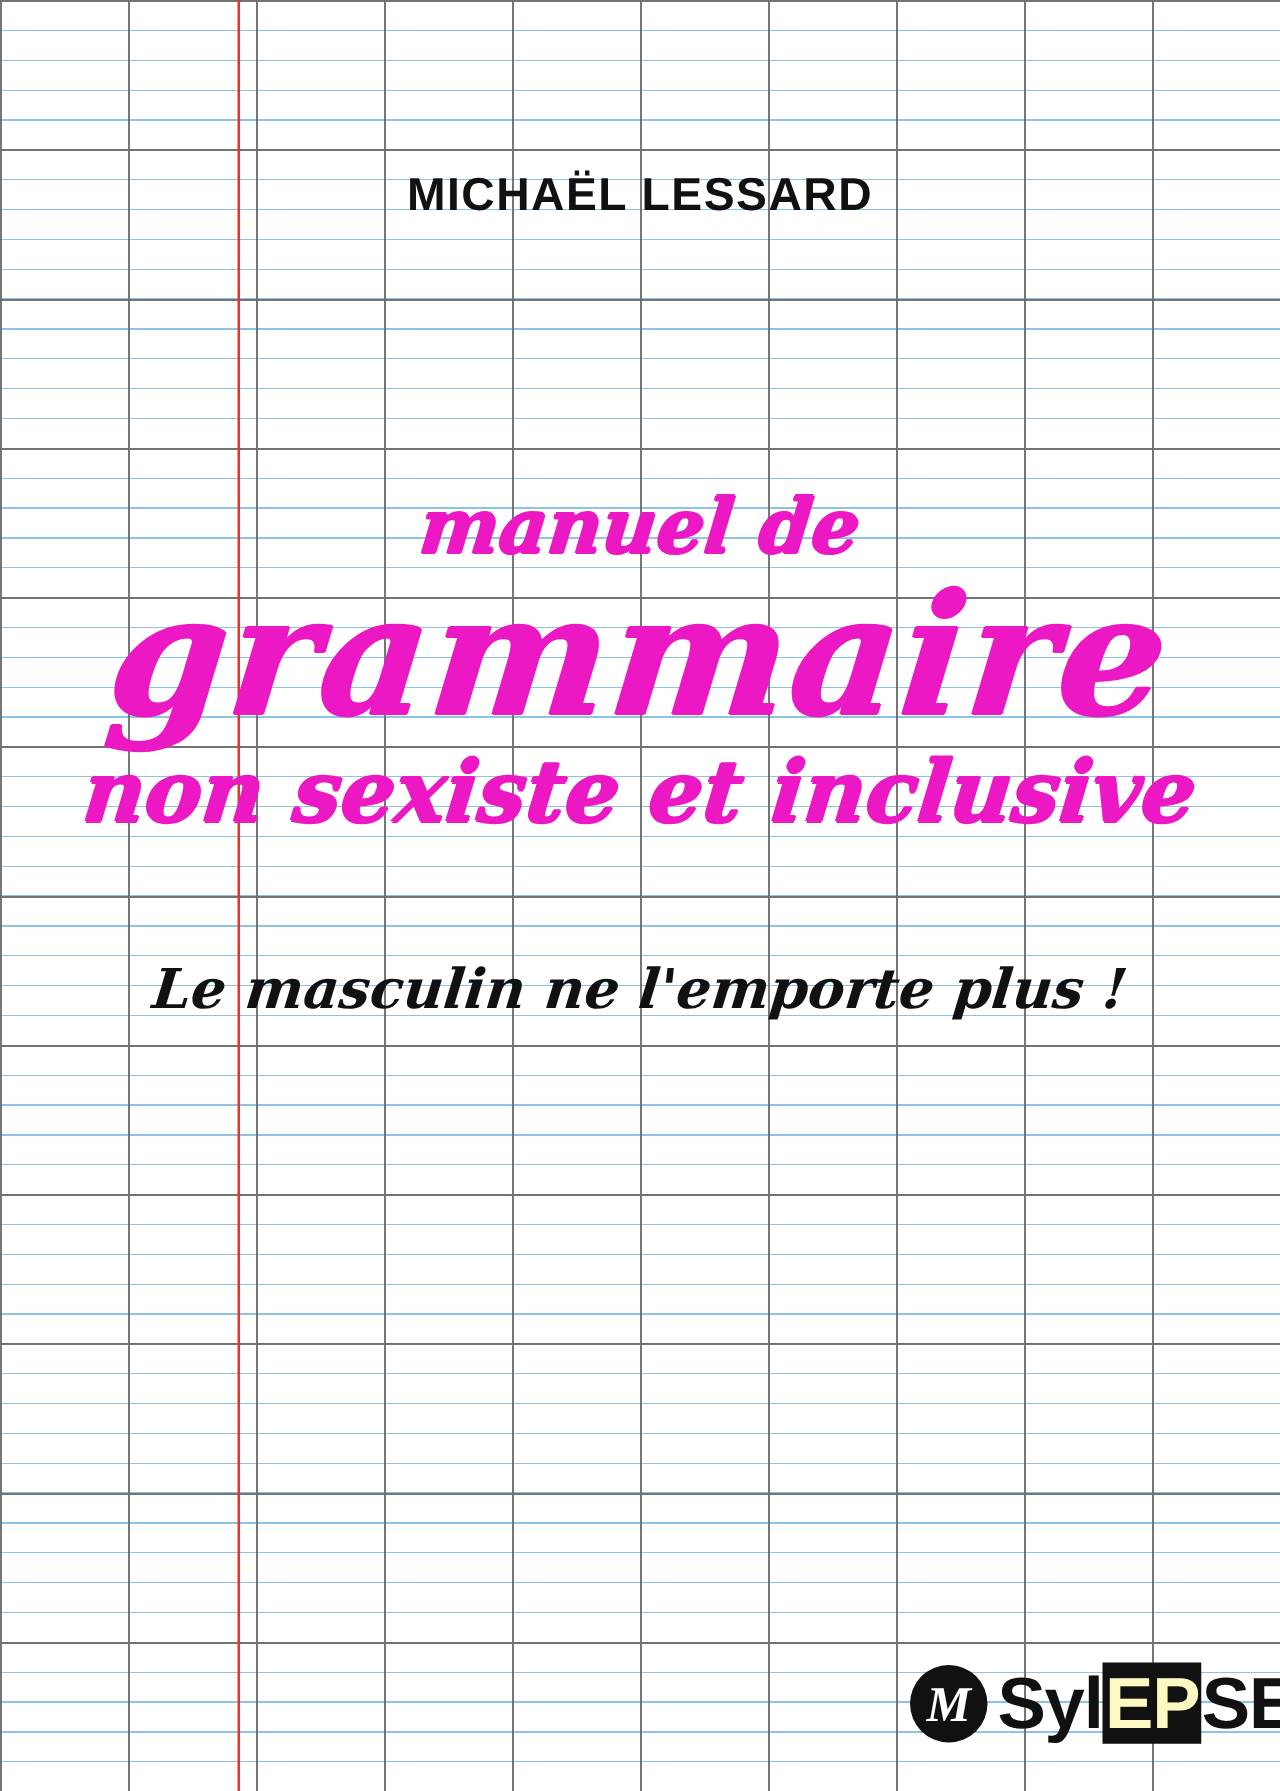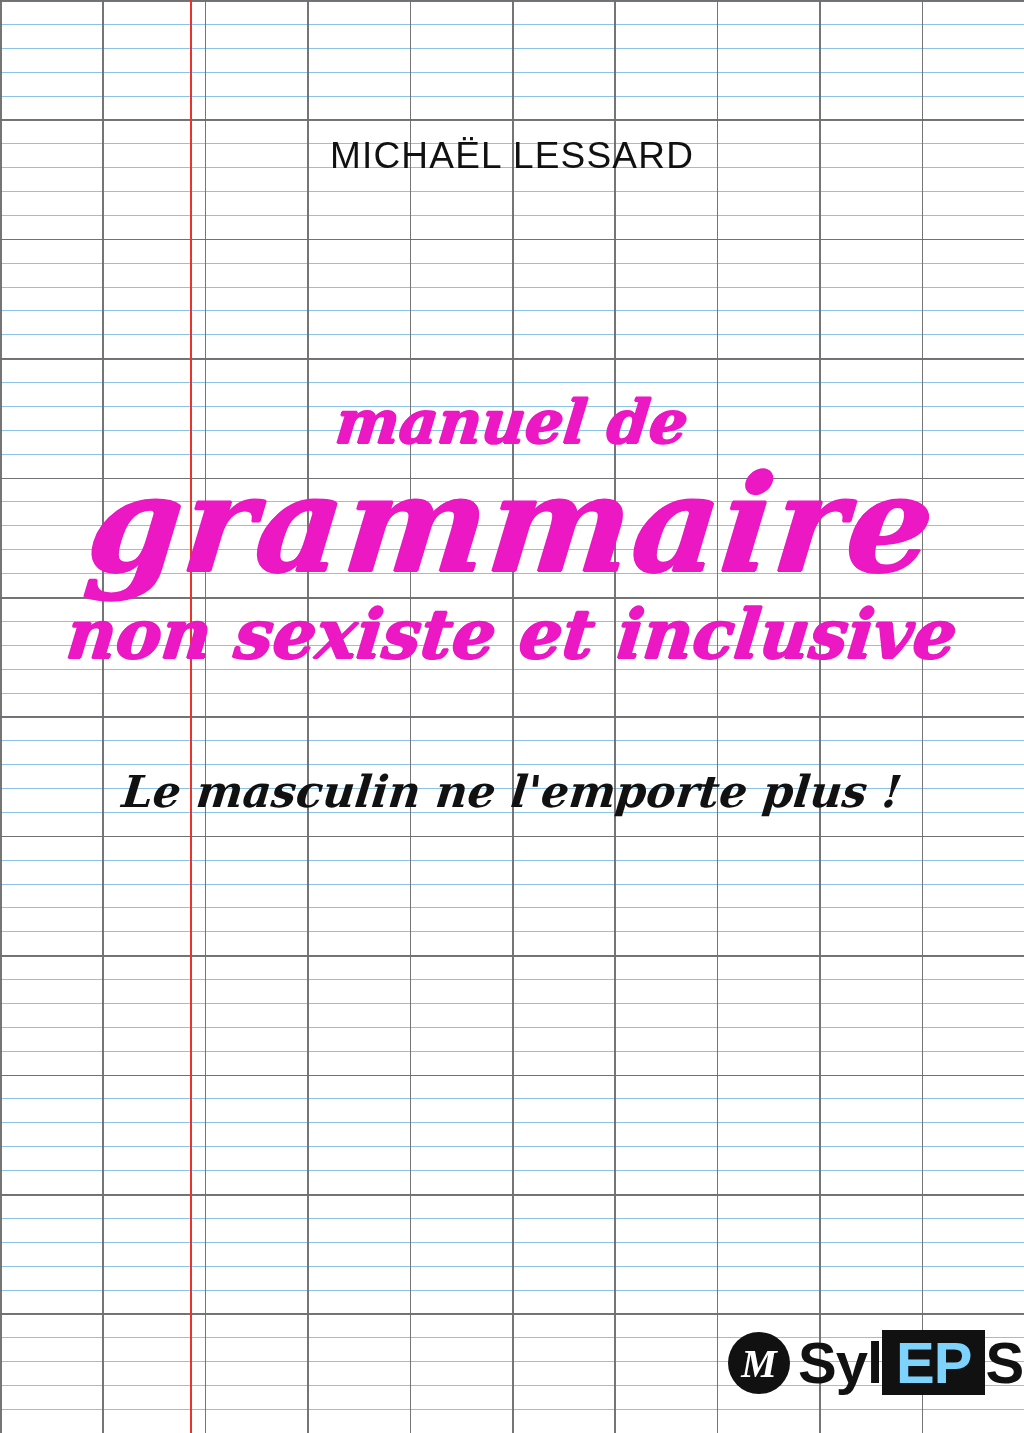--- a/index.html
+++ b/index.html
@@ -68,21 +68,21 @@
 
   
   .authors {
     position: absolute;
     top: 126px;
     left: 0;
     right: 0;
     text-align: center;
     color: #111111;
     font-family: "Liberation Sans", sans-serif;
-    font-weight: normal;
+    font-weight: bold;
     font-size: 37px;
     letter-spacing: 1.2px;
     line-height: 1.62;
   }
   .authors div { white-space: nowrap; }
 
   .title-block {
     position: absolute;
     top: 392px;
     left: 0;
@@ -170,22 +170,22 @@
     font-family: "Liberation Sans", sans-serif;
     font-weight: bold;
     font-size: 58px;
     letter-spacing: -1px;
     color: #111111;
     line-height: 1;
   }
 
   .logo-word .hl {
     background: #111111;
-    color: #7dd3fc;
-    padding: 0 14px;
+    color: #fef9c3;
+    padding: 0 2px;
   }
 </style>
 </head>
 <body>
 
 <div id="cover">
 
   <div class="paper-layer rule-fine"></div>
   <div class="paper-layer rule-major"></div>
   <div class="margin-line"></div>

